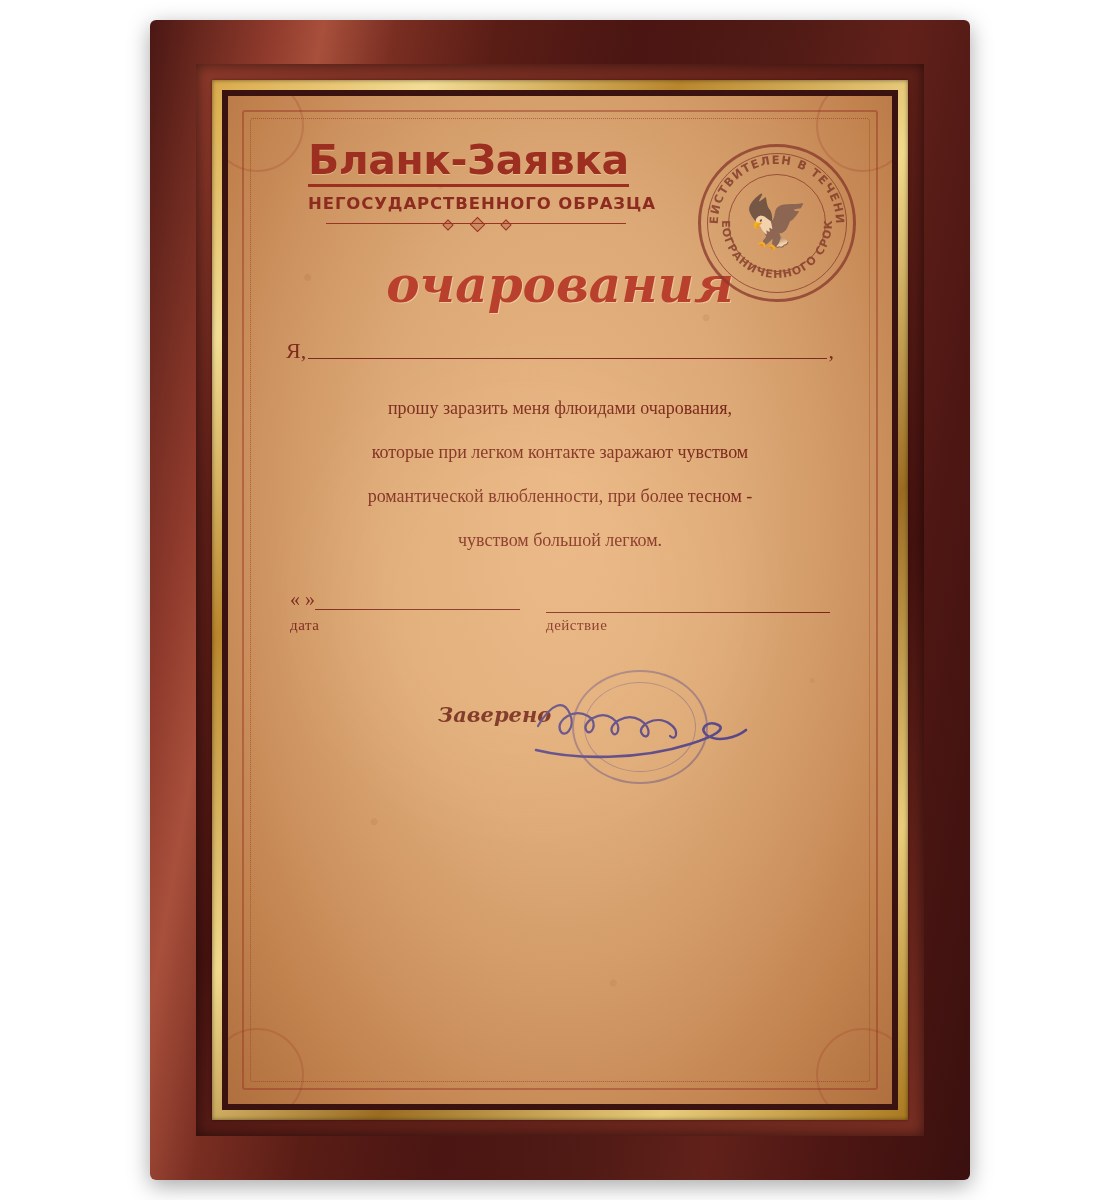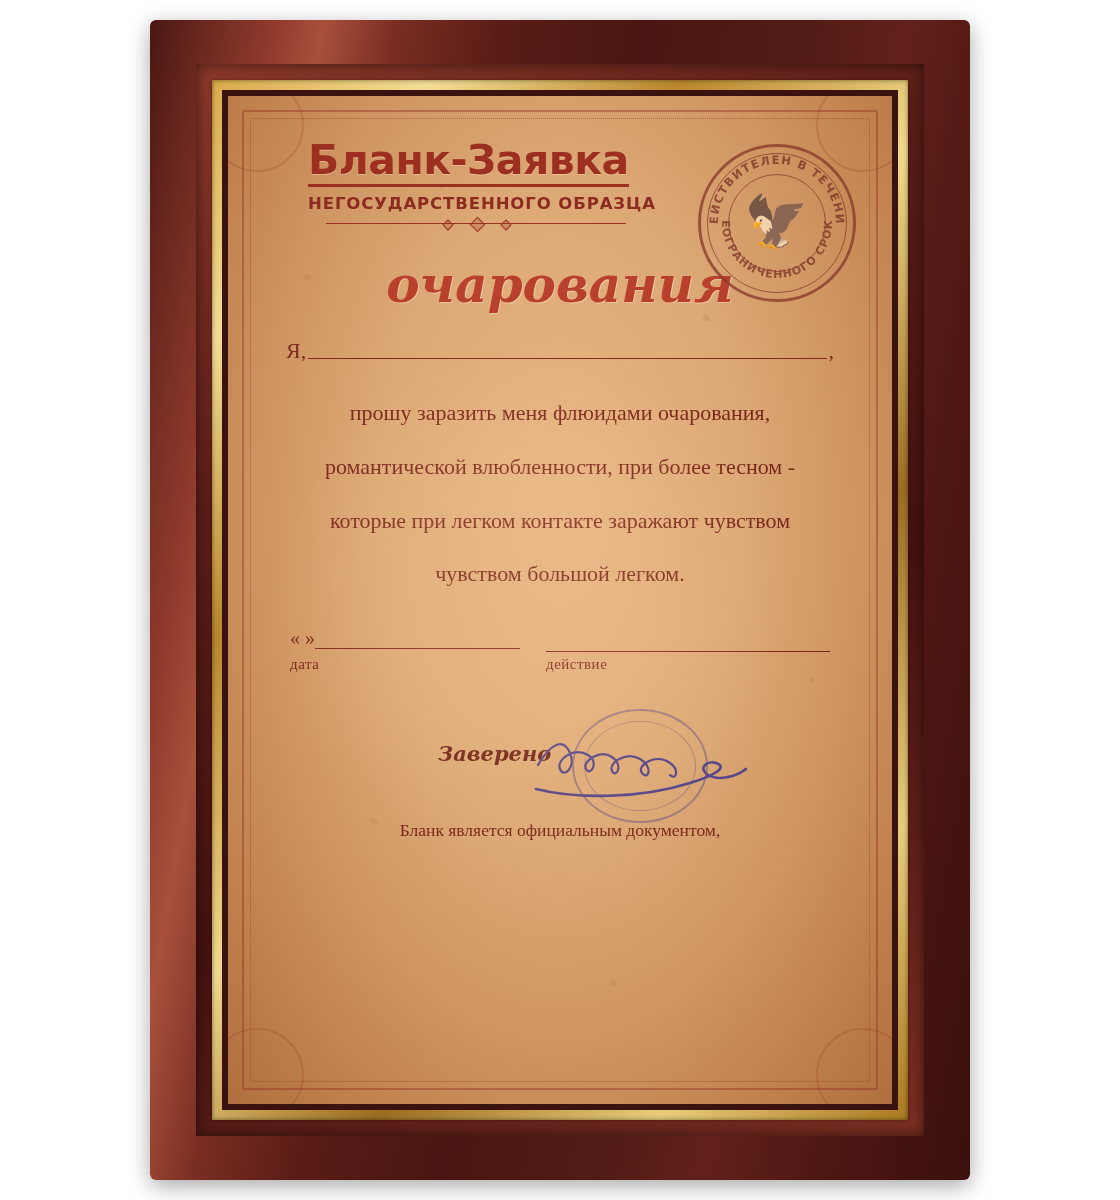--- a/index.html
+++ b/index.html
@@ -281,21 +281,21 @@
   .ya-line .ya { font-size: 22px; }
   .ya-line .rule {
     flex: 1;
     border-bottom: 1.5px solid #7e2a1d;
     margin: 0 2px 5px 2px;
     height: 1px;
   }
   .body-text {
     margin-top: 22px;
     text-align: center;
-    font-size: 22px;
+    font-size: 18px;
     line-height: 2.45;
     color: #7b281c;
     padding: 0 6px;
   }
 
   
   .datesig {
     margin-top: 26px;
     display: flex;
     align-items: flex-end;
@@ -439,22 +439,22 @@
       </div>
 
       <div class="ya-line">
         <span class="ya">Я,</span>
         <span class="rule"></span>
         <span class="ya">,</span>
       </div>
 
       <div class="body-text">
         <div>прошу заразить меня флюидами очарования,</div>
+        <div>которые при легком контакте заражают чувством</div>
         <div>романтической влюбленности, при более тесном -</div>
-        <div>которые при легком контакте заражают чувством</div>
         <div>чувством большой легком.</div>
       </div>
 
       <div class="datesig">
         <div class="dcol">
           <div class="dflex">
             <span class="quote-pair">«          »</span>
             <span class="seg"></span>
           </div>
           <div class="cap">дата</div>
@@ -473,19 +473,18 @@
         <svg class="sig" viewBox="0 0 250 80" aria-hidden="true">
           <path d="M8,40 C22,16 34,14 40,28 C46,42 34,54 30,44 C26,34 44,22 58,30 C70,37 60,52 56,44 C52,36 70,24 82,32
                    C94,40 86,54 82,46 C78,38 96,26 110,34 C124,42 118,56 112,48 C106,40 126,28 140,38
                    C150,45 146,56 140,50" fill="none" stroke="#56468a" stroke-width="2.2" stroke-linecap="round"></path>
           <path d="M6,64 C46,74 110,74 160,58 C186,50 198,42 186,38 C176,35 168,44 178,50 C188,56 206,52 216,44" fill="none" stroke="#56468a" stroke-width="2.6" stroke-linecap="round"></path>
           <text x="120" y="36" font-family="DejaVu Serif, serif" font-style="italic" font-size="0">Николин</text>
         </svg>
       </div>
 
       <div class="footnote">
-        <div>Бланк является официальным документом,</div>
       </div>
 
 
     </div>
   </div>
 </div>
 
 </body></html>

